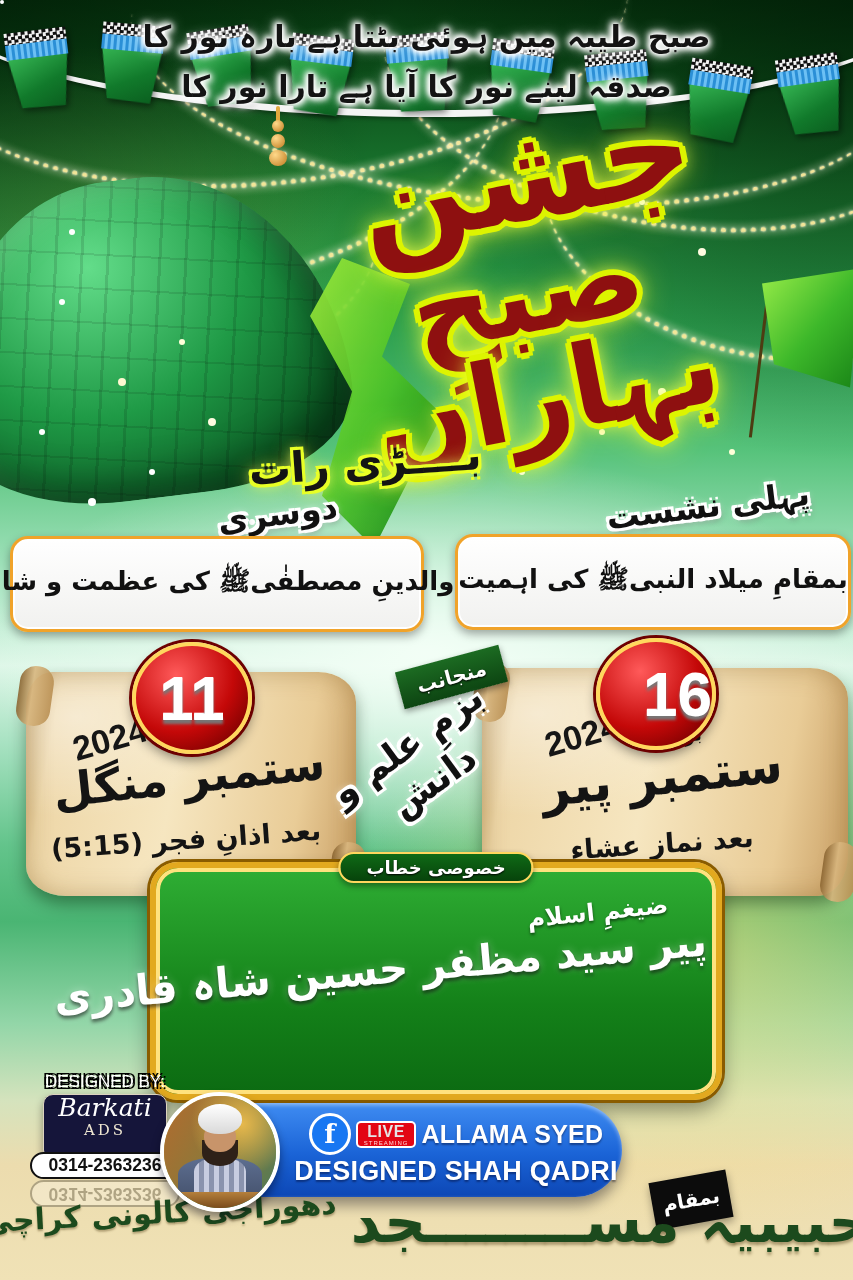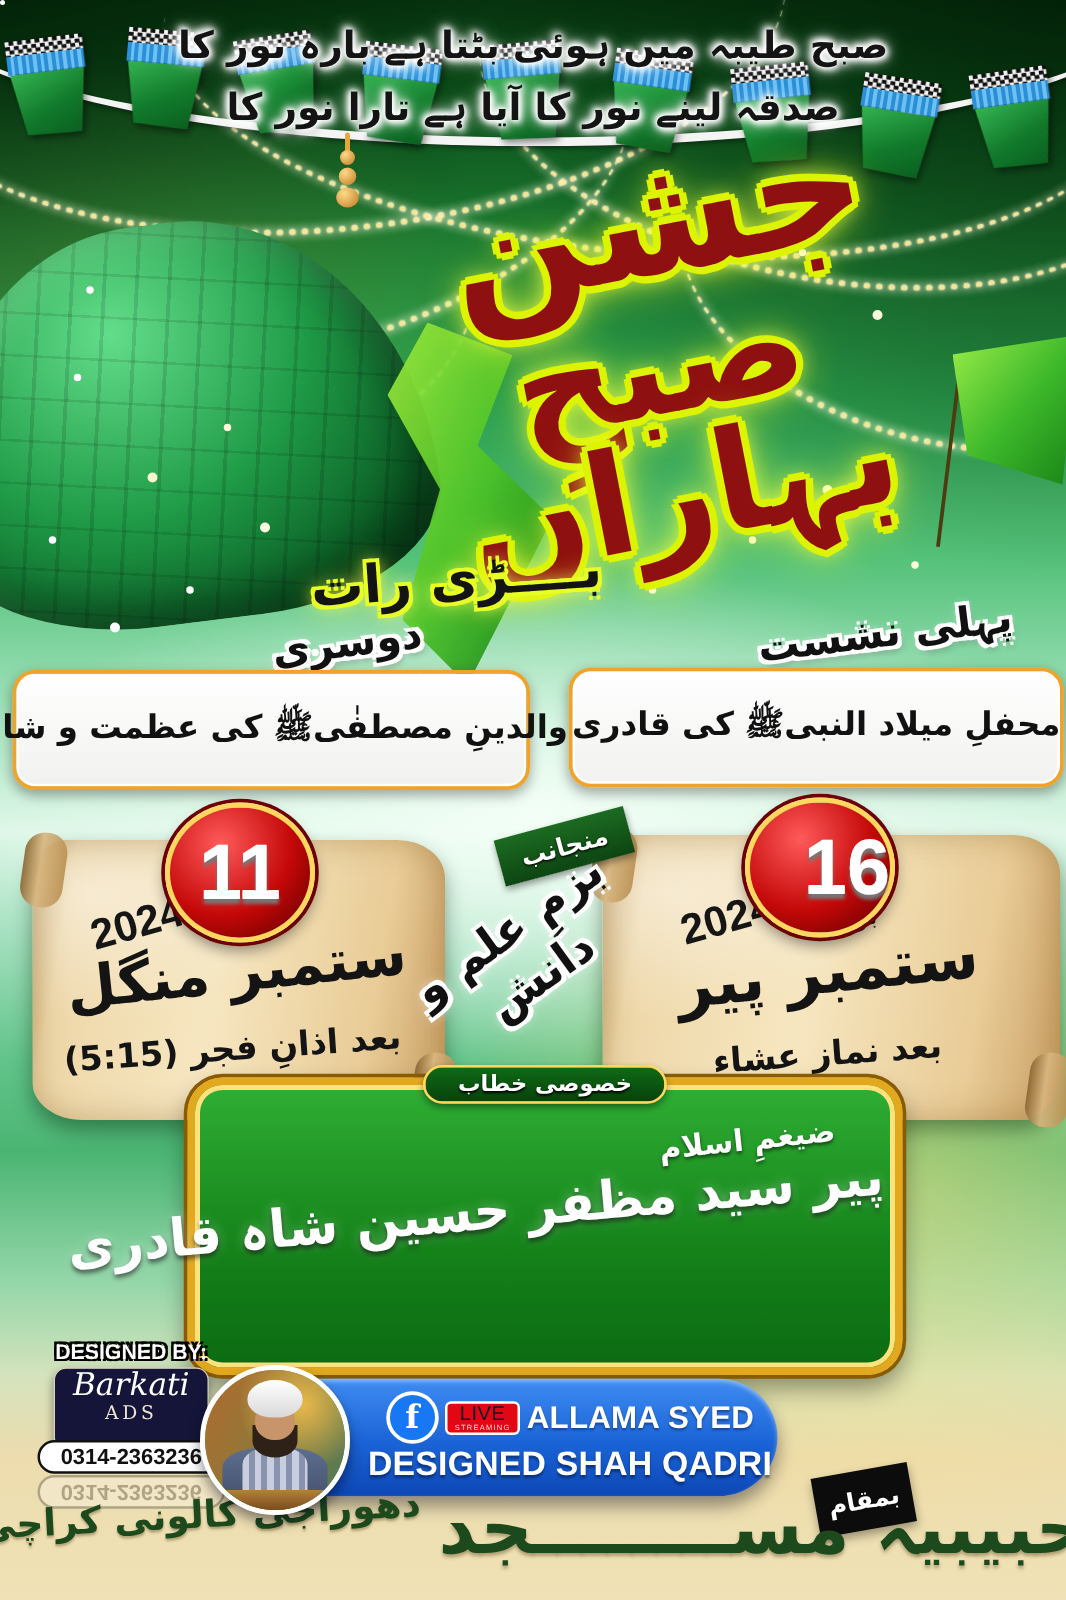--- a/index.html
+++ b/index.html
@@ -110,41 +110,41 @@
   .special-pill{position:absolute;left:50%;top:-16px;transform:translateX(-50%);
     background:linear-gradient(180deg,#0f6a16,#07430b);border:2px solid #ffd75e;border-radius:18px;
     color:#fff;font-size:18px;font-weight:bold;padding:3px 26px;white-space:nowrap;
     text-shadow:0 1px 2px #000;box-shadow:0 3px 6px rgba(0,0,0,.4);}
   .honorific{position:absolute;right:48px;top:30px;color:#fff;font-size:24px;font-weight:bold;
     transform:rotate(-6deg);text-shadow:0 2px 3px rgba(0,0,0,.55);}
   .speaker-name{position:absolute;left:0;right:0;top:72px;text-align:center;color:#fff;
     font-size:42px;font-weight:bold;transform:rotate(-5deg) scaleX(.97);white-space:nowrap;
     text-shadow:0 3px 4px rgba(0,0,0,.55),0 0 10px rgba(255,255,255,.35);}
   .designed-by{left:30px;top:1072px;width:150px;text-align:center;}
-  .designed-by .hd{font-family:"Liberation Sans",sans-serif;font-weight:bold;font-size:17px;color:#fff;
+  .designed-by .hd{font-family:"Liberation Sans",sans-serif;font-weight:normal;font-size:17px;color:#fff;
     text-shadow:-2px -2px 0 #000,2px -2px 0 #000,-2px 2px 0 #000,2px 2px 0 #000;}
   .designer-box{margin:2px auto 0;width:122px;height:64px;background:#15153a;border-radius:10px;
     border:1px solid #dcd3be;display:flex;flex-direction:column;align-items:center;
     box-shadow:0 4px 8px rgba(0,0,0,.4);}
   .designer-box .nm{font-family:"DejaVu Serif",serif;font-style:italic;font-size:25px;color:#fff;line-height:1;}
   .designer-box .sb{font-family:"DejaVu Serif",serif;font-size:15px;color:#efe7d2;letter-spacing:3px;margin-top:1px;}
   .phone-pill{margin:-8px auto 0;width:146px;background:#fff;border:2px solid #111;border-radius:14px;
     font-family:"Liberation Sans",sans-serif;font-weight:bold;font-size:17.5px;color:#111;padding:1px 0;position:relative;}
   .phone-ref{opacity:.28;transform:scaleY(-1);margin-top:1px;filter:blur(.6px);}
   .blue-bar{left:202px;top:1103px;width:420px;height:94px;border-radius:48px;
     background:linear-gradient(180deg,#3f8cf2,#1a63d6 55%,#0d47b5);
     box-shadow:0 8px 14px rgba(0,0,20,.4), inset 0 2px 4px rgba(255,255,255,.45);
     display:flex;flex-direction:column;align-items:center;justify-content:center;padding-left:88px;width:332px;}
   .bar-row1{display:flex;align-items:center;gap:7px;}
   .fb-icon{width:36px;height:36px;border-radius:50%;background:#1877f2;border:3px solid #fff;
     display:flex;align-items:center;justify-content:center;color:#fff;
     font-family:"DejaVu Serif",serif;font-weight:bold;font-size:26px;line-height:0;}
   .live-badge{background:#e30613;border-radius:3px;padding:1px 6px 0;text-align:center;line-height:1;
     box-shadow:0 0 0 2px #fff;}
-  .live-badge .lv{color:#0f172a;font-family:"Liberation Sans",sans-serif;font-weight:normal;font-size:16px;letter-spacing:.5px;}
+  .live-badge .lv{color:#e5e5e5;font-family:"Liberation Sans",sans-serif;font-weight:bold;font-size:16px;letter-spacing:.5px;}
   .live-badge .st{color:#ffd9d9;font-family:"Liberation Sans",sans-serif;font-size:6px;letter-spacing:1px;}
   .bar-name{color:#fff;font-family:"Liberation Sans",sans-serif;font-weight:bold;letter-spacing:.2px;
     text-shadow:0 2px 2px rgba(0,0,30,.4);}
   .bar-line1{font-size:25px;}
   .bar-line2{font-size:27px;margin-top:1px;}
   .photo{left:160px;top:1092px;width:112px;height:112px;border-radius:50%;border:4px solid #fff;
     overflow:hidden;box-shadow:0 6px 10px rgba(0,0,20,.45);
     background:linear-gradient(135deg,#d98a3a,#7fae52 55%,#3f7a8a);z-index:6;}
   .photo .scene{position:absolute;inset:0;background:
       radial-gradient(circle at 70% 25%,rgba(255,200,80,.8),transparent 45%),
@@ -244,21 +244,21 @@
   <div class="abs urdu couplet" style="top:64px;text-align:center;">صدقہ لینے نور کا آیا ہے تارا نور کا</div>
 
   <div class="abs urdu title-block glow-red">
     <span class="w1">جشن</span>
     <span class="w2">صبحِ بہاراں</span>
   </div>
   <div class="abs urdu bari-raat">بــــڑی رات</div>
 
   <div class="abs urdu session-label" style="left:598px;top:486px;width:220px;text-align:center;">پہلی نشست</div>
   <div class="abs urdu topic-box" style="left:455px;top:534px;width:390px;height:90px;">
-    <span>محفلِ میلاد النبیﷺ کی قادری</span>
+    <span>بمقامِ میلاد النبیﷺ کی اہمیت</span>
   </div>
 
   <div class="abs urdu session-label" style="left:160px;top:494px;width:240px;text-align:center;">دوسری نشست</div>
   <div class="abs urdu topic-box" style="left:10px;top:536px;width:408px;height:90px;">
     <span>والدینِ مصطفٰیﷺ کی عظمت و شان</span>
   </div>
 
   <div class="abs scroll" style="left:482px;top:668px;width:366px;height:228px;">
     <div class="abs year" style="left:62px;top:48px;">2024</div>
     <div class="abs urdu buroz" style="left:180px;top:58px;">بروز</div>

